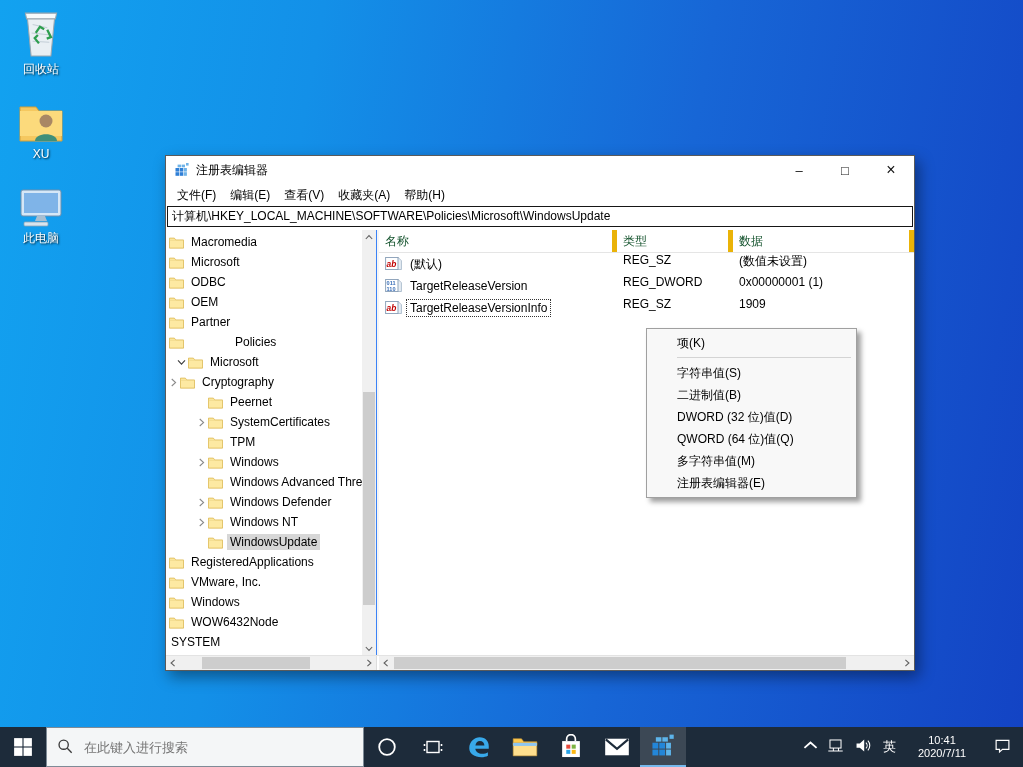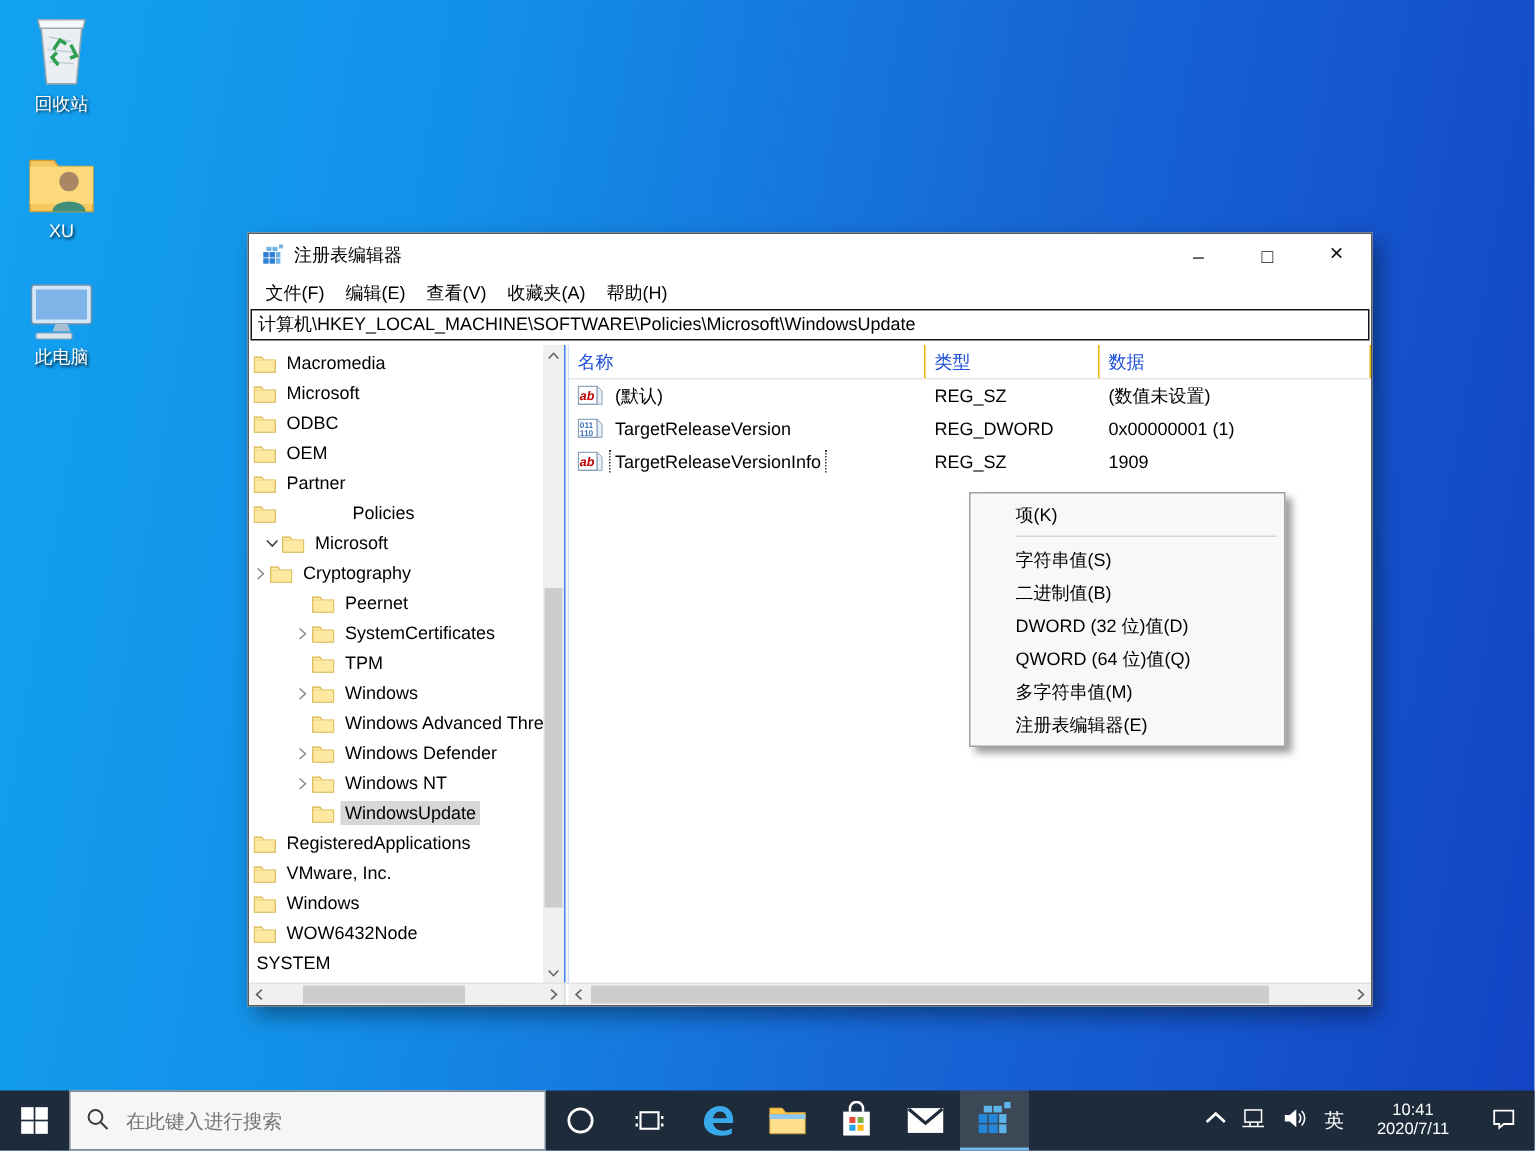--- a/index.html
+++ b/index.html
@@ -33,22 +33,22 @@
   .tree-arrow{width:14px;display:inline-flex;justify-content:center;align-items:center;color:#8a8a8a;flex:0 0 14px;}
   .tree-arrow.down{color:#404040;}
   .tree-folder{width:15px;height:13px;margin-right:4px;flex:0 0 15px;}
   .tree-label{padding:1px 3px;}
   .tree-label.sel{background:#d7d7d7;}
   .splitter{position:absolute;left:211px;top:0;bottom:0;width:2px;background:#f5f5f5;}
 
   
   .list-pane{position:absolute;left:213px;right:0;top:0;bottom:0;background:#fff;overflow:hidden;}
   .lv-head{display:flex;height:22px;border-bottom:1px solid #e5e5e5;align-items:center;}
-  .lv-head .hcell{height:100%;display:flex;align-items:center;padding-left:6px;border-right:1px solid #eab308;box-sizing:border-box;color:#1d4ed8;}
-  .lv-row{display:flex;height:22px;align-items:center;}
+  .lv-head .hcell{height:100%;display:flex;align-items:center;padding-left:6px;border-right:5px solid #eab308;box-sizing:border-box;color:#14532d;}
+  .lv-row{display:flex;height:22px;}
   .lv-name{width:238px;display:flex;align-items:center;padding-left:6px;box-sizing:border-box;overflow:hidden;}
   .lv-icon{width:18px;height:14px;margin-right:4px;flex:0 0 18px;}
   .lv-name-text{padding:1px 3px;white-space:nowrap;}
   .lv-name-text.focused{outline:1px dotted #333;}
   .lv-type{width:116px;padding-left:6px;box-sizing:border-box;}
   .lv-data{width:181px;padding-left:6px;box-sizing:border-box;white-space:nowrap;}
 
   
   .vscroll{position:absolute;right:0;top:0;bottom:0;width:14px;background:#f0f0f0;}
   .vscroll .sarrow{position:absolute;left:0;width:14px;height:14px;display:flex;align-items:center;justify-content:center;color:#606060;}

